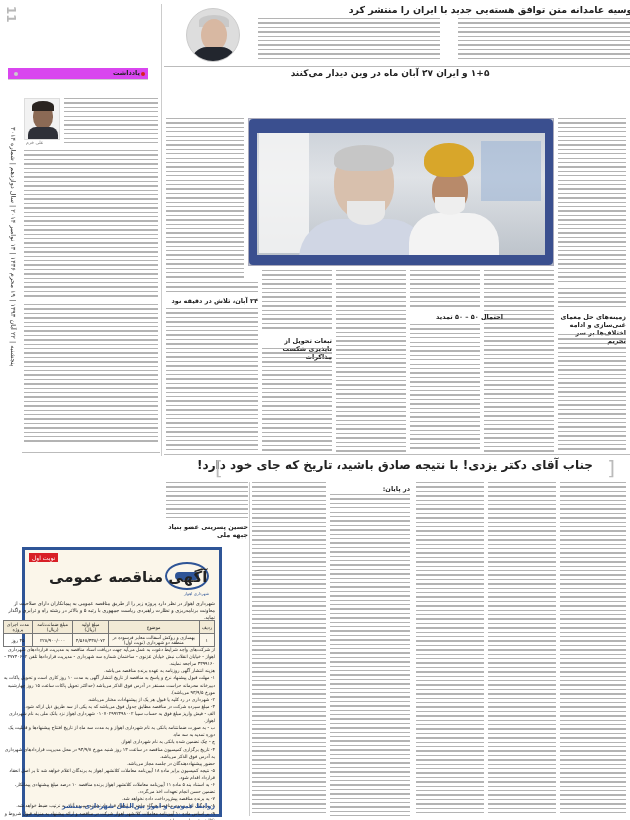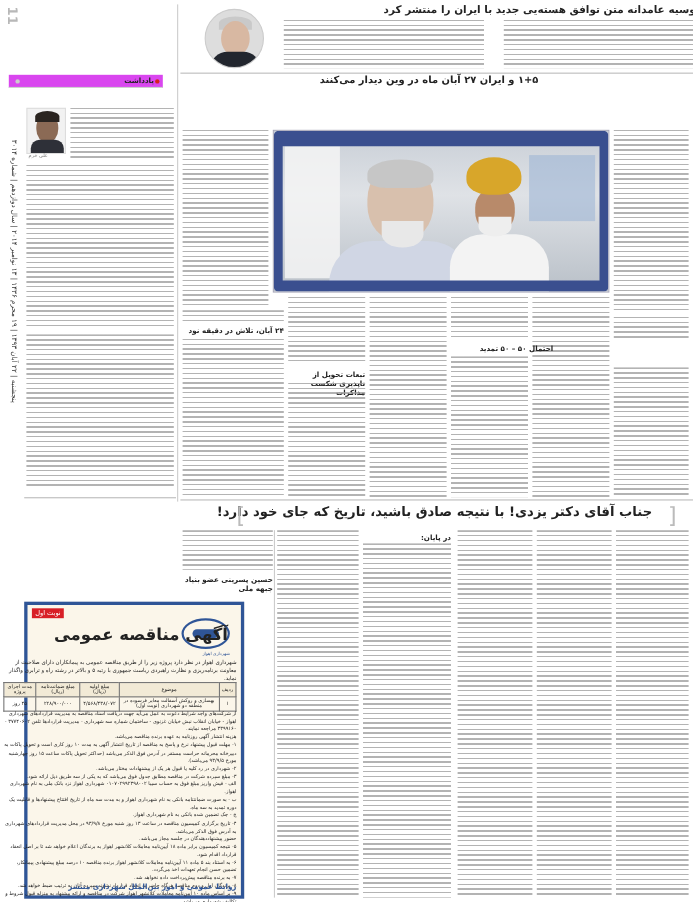--- a/index.html
+++ b/index.html
@@ -148,20 +148,23 @@
       <div class="p2-head"></div>
       <div class="p2-turban"></div>
       <div class="p2-beard"></div>
     <div class="car-frame"></div>
   </div>
 
   <span class="filler" style="position:absolute; left:558px; top:118px; width:68px; height:166px;"></span>
   <span class="filler" style="position:absolute; left:166px; top:118px; width:78px; height:160px;"></span>
 
   <span class="filler" style="position:absolute; left:558px; top:288px; width:68px; height:20px;"></span>
+  <div class="col" style="left:558px; top:310px; width:68px;">
+    <span class="col-head">زمینه‌های حل معمای غنی‌سازی و ادامه اختلاف‌ها بر سر تحریم</span>
+  </div>
   <span class="filler" style="position:absolute; left:558px; top:334px; width:68px; height:118px;"></span>
 
   <span class="filler" style="position:absolute; left:484px; top:270px; width:70px; height:182px;"></span>
 
   <span class="filler" style="position:absolute; left:410px; top:270px; width:70px; height:40px;"></span>
   <div class="col" style="left:410px; top:310px; width:70px;margin-left:23px;">
     <span class="col-head">احتمال ۵۰ – ۵۰ تمدید</span>
   </div>
   <span class="filler" style="position:absolute; left:410px; top:324px; width:70px; height:128px;"></span>
 

